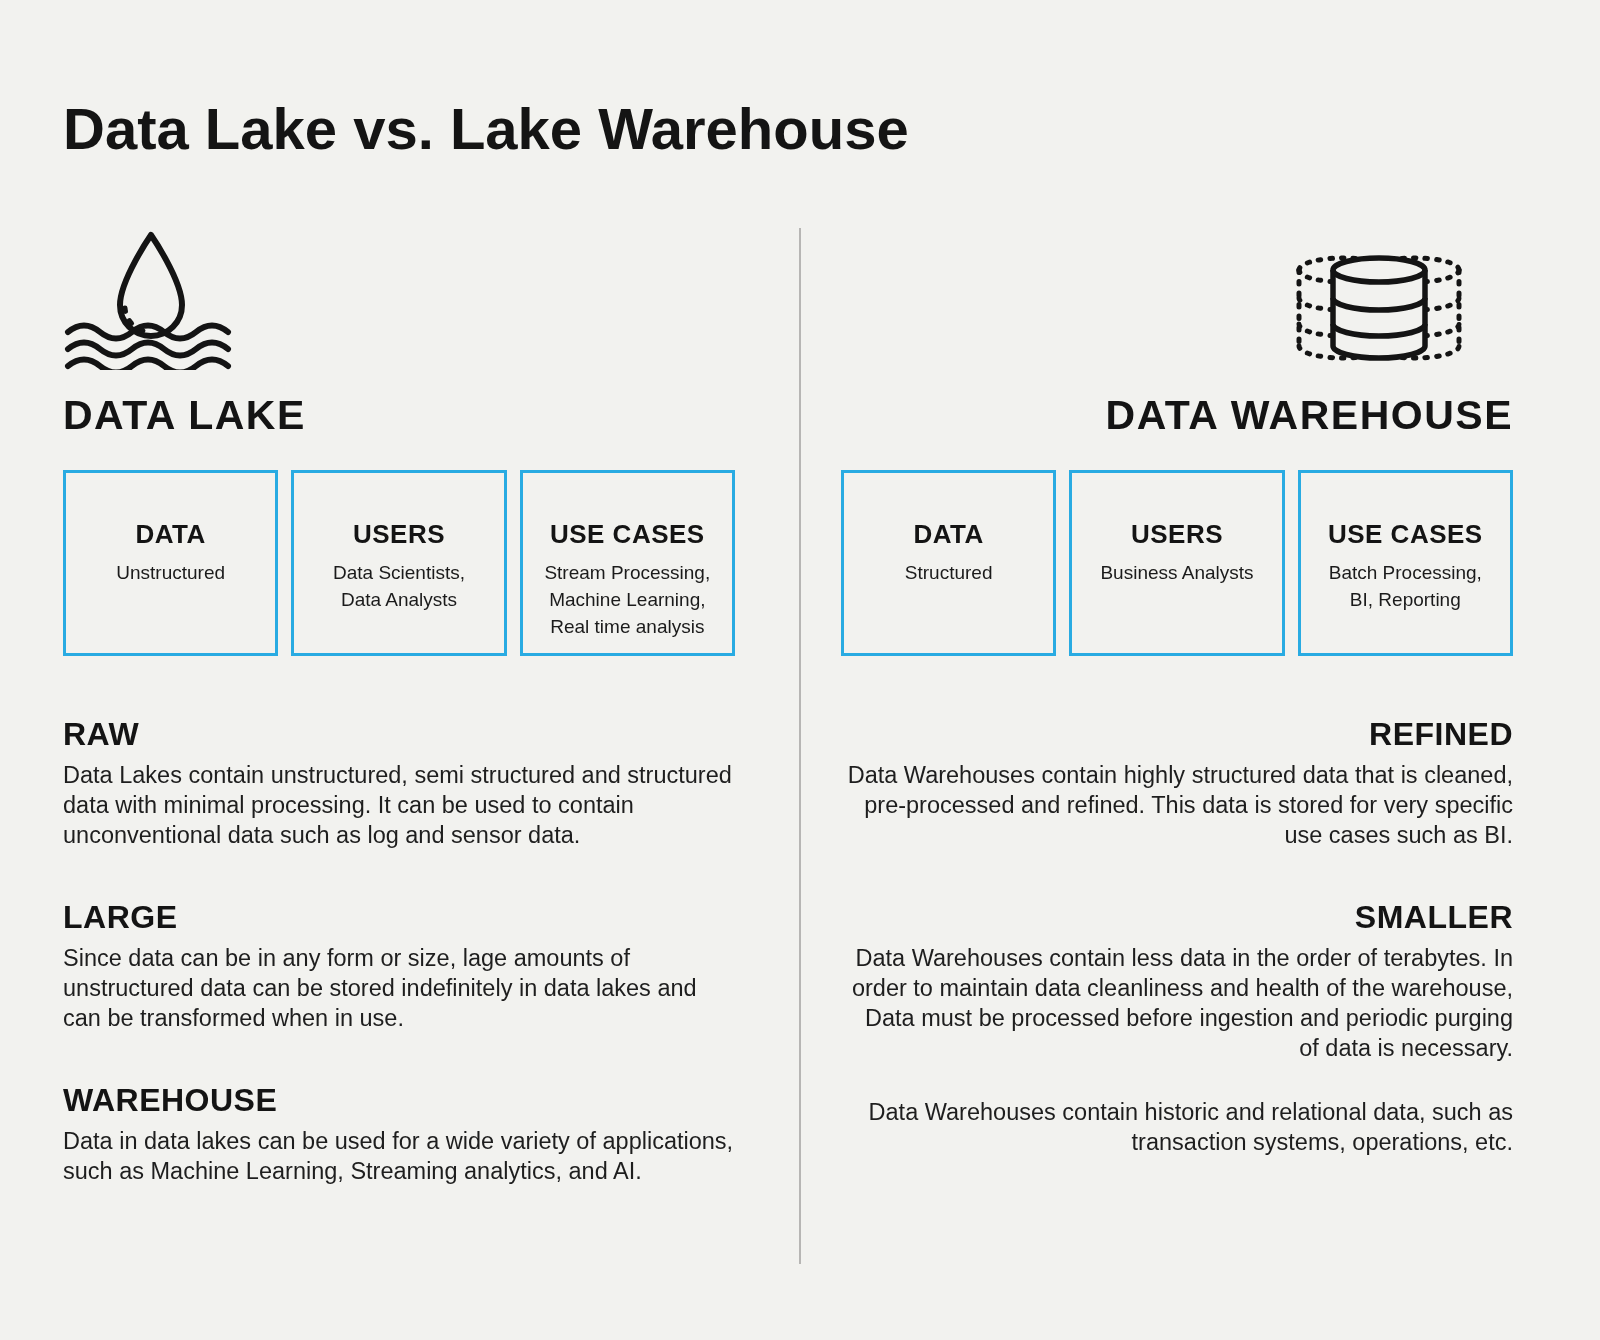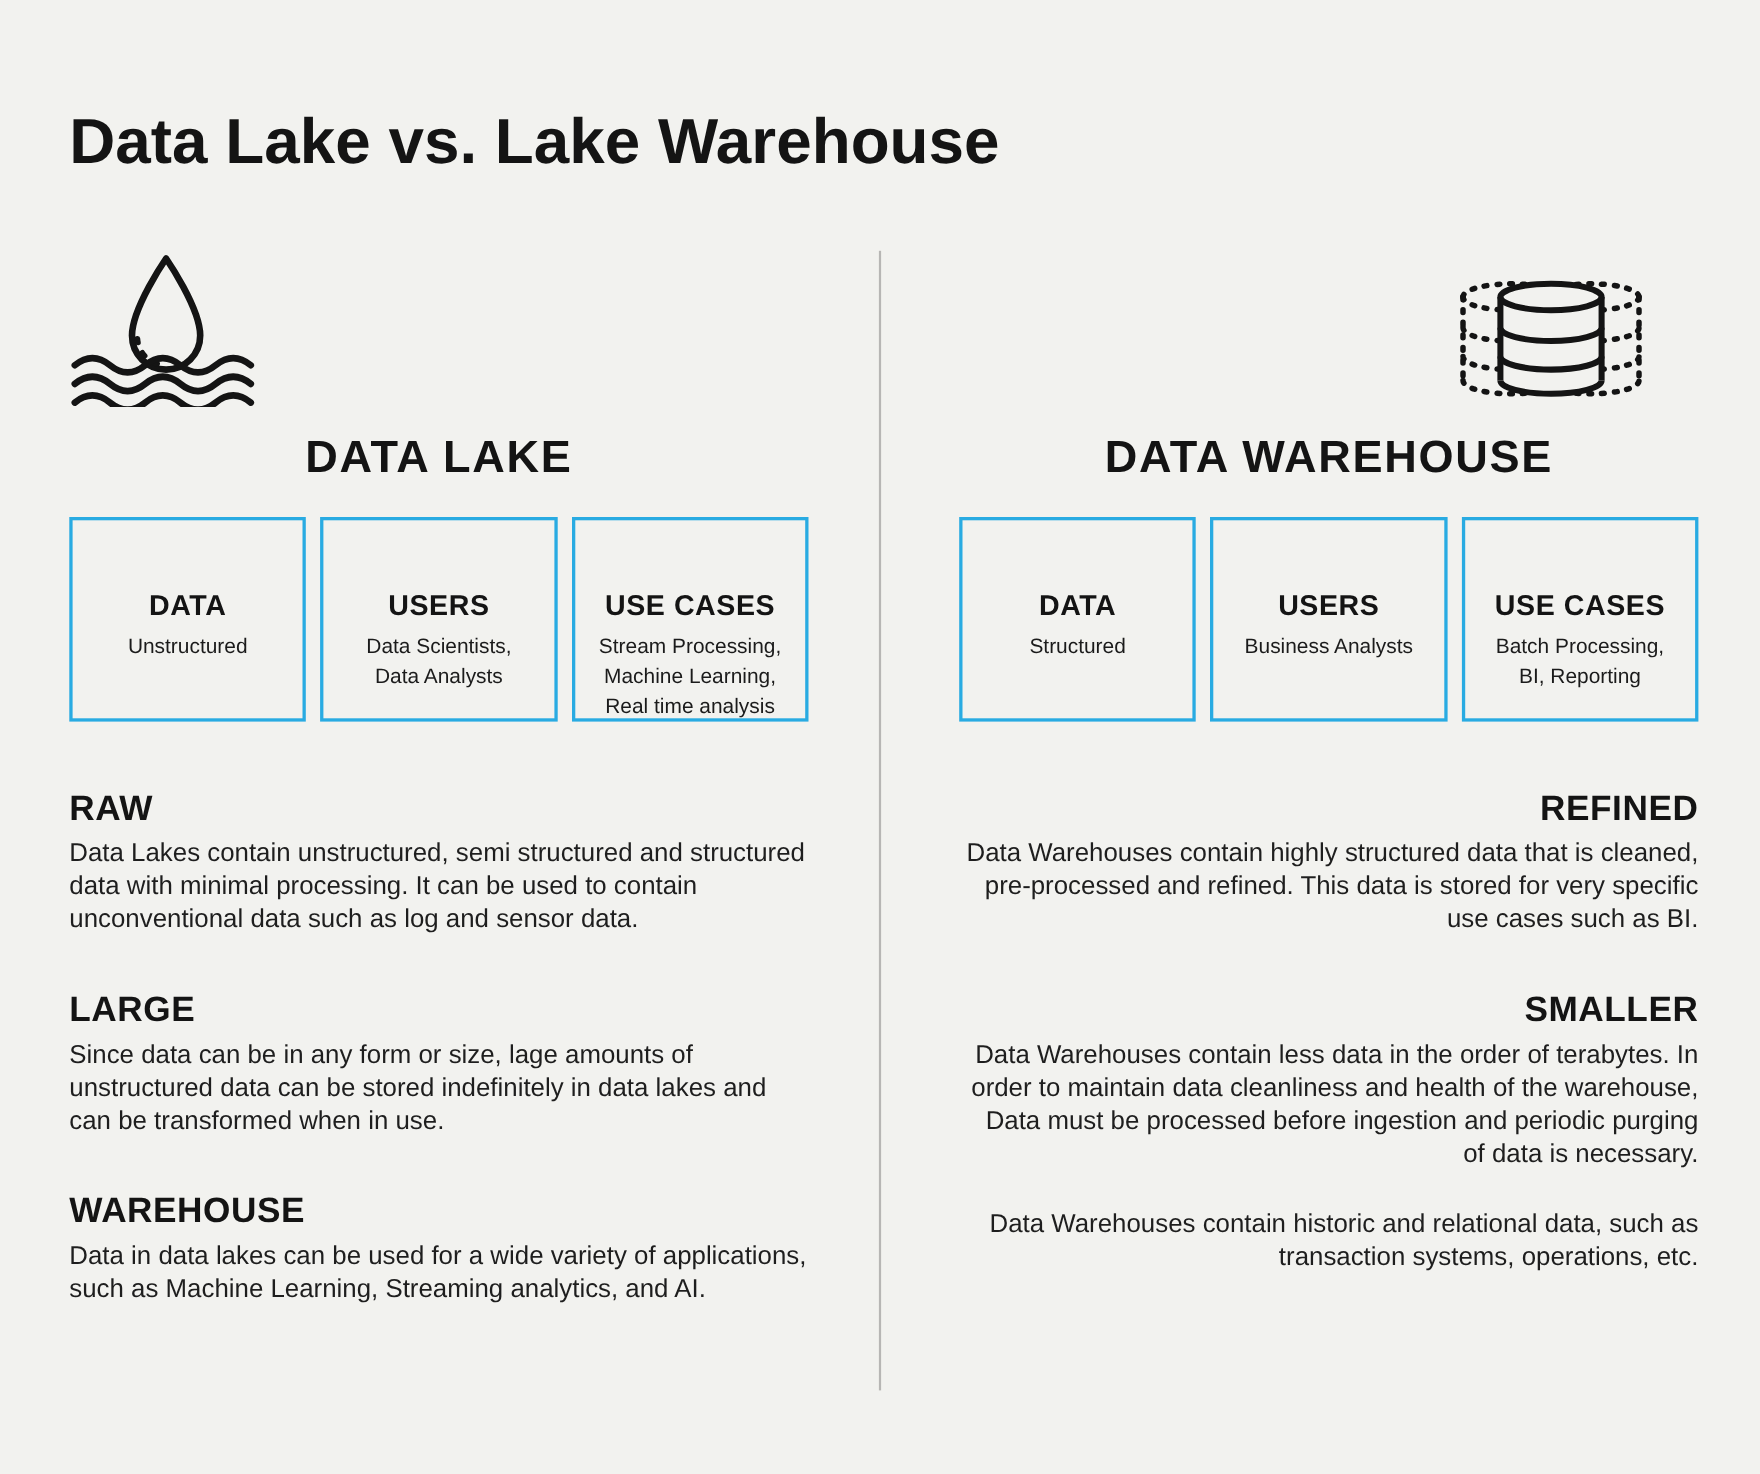--- a/index.html
+++ b/index.html
@@ -15,36 +15,35 @@
     position:absolute;left:63px;top:56px;
     font-size:58px;font-weight:600;letter-spacing:0;color:#141414;
     white-space:nowrap;
   }
   .divider{
     position:absolute;left:799px;top:228px;width:2px;height:1036px;
     background:#b7b6b4;
   }
   .col{position:absolute;top:228px;width:672px;}
   .col.left{left:63px;text-align:left;}
-  .col.right{left:872px;text-align:right;}
+  .col.right{left:841px;text-align:right;}
   .icon-wrap{display:block;}
   .left .icon-wrap{height:142px;}
   .right .icon-wrap{height:122px;margin-top:20px;display:flex;justify-content:flex-end;padding-right:44px;box-sizing:border-box;}
   svg{display:block;}
   .col-heading{
     margin:22px 0 0 0;
     font-size:41px;font-weight:700;letter-spacing:1.5px;color:#141414;
     line-height:1.15;
-    text-align:center;
   }
   .boxes{display:flex;gap:13px;margin-top:31px;}
   .box{
     flex:1;height:186px;box-sizing:border-box;
     border:3px solid #29abe2;
-    text-align:center;padding-top:62px;
+    text-align:center;padding-top:46px;
     background:transparent;
   }
   .box-label{font-size:26px;font-weight:700;letter-spacing:0.5px;color:#141414;}
   .box-body{font-size:19px;line-height:27px;margin-top:9px;white-space:pre-line;color:#1b1b1b;}
   .section{margin-top:47px;}
   .section.first{margin-top:58px;}
   .right .section.third{margin-top:34px;}
   .section-heading{font-size:32px;font-weight:700;letter-spacing:0.5px;line-height:40px;color:#141414;margin-top:41px;}
   .section-body{font-size:23.5px;line-height:30px;margin-top:6px;color:#1e1e1e;}
 </style>

